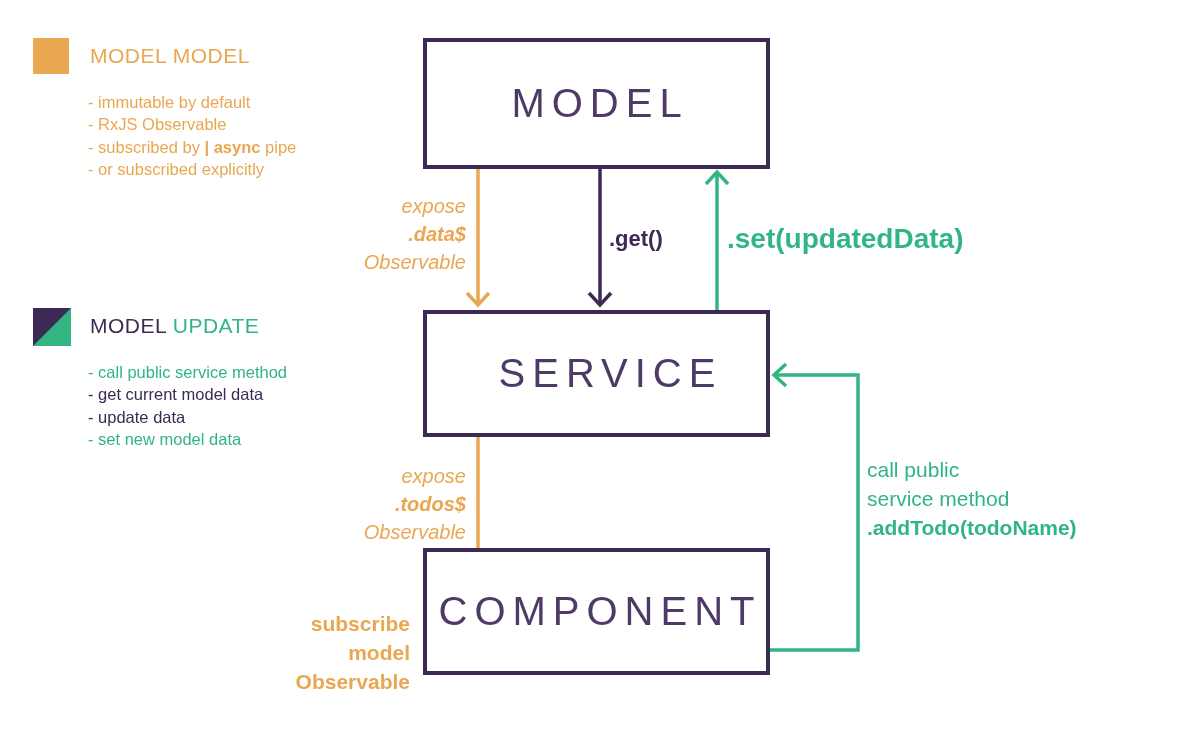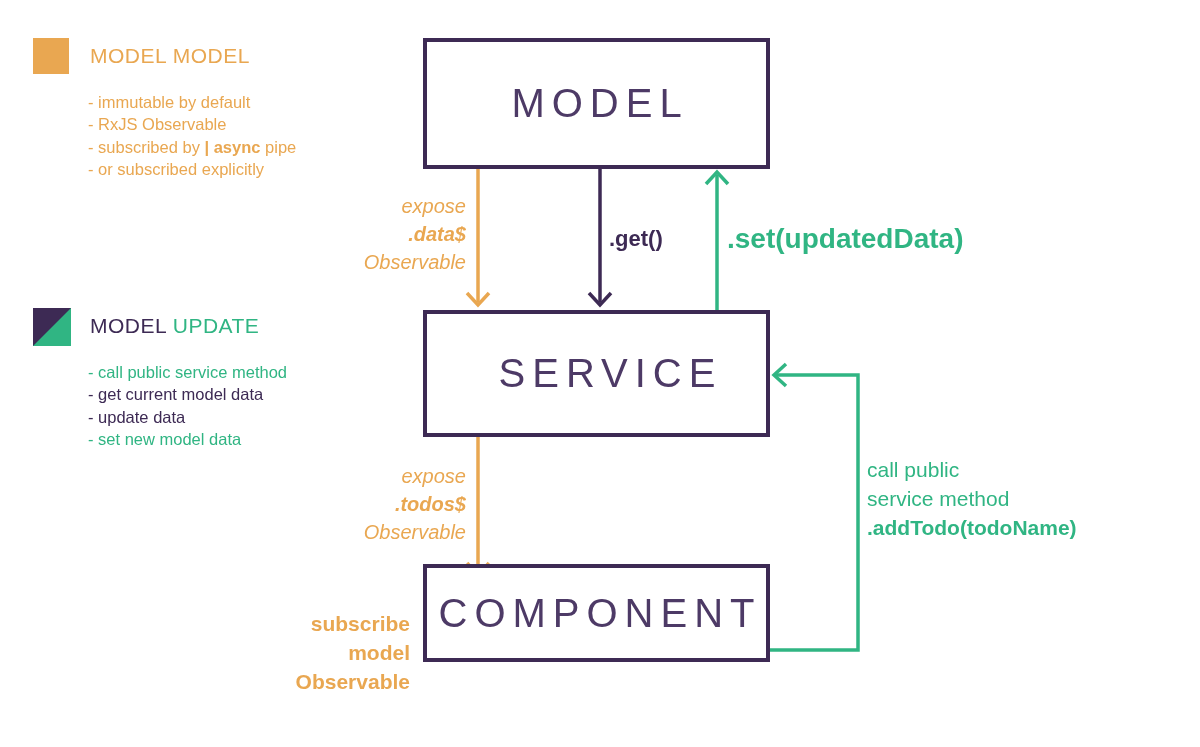--- a/index.html
+++ b/index.html
@@ -40,21 +40,21 @@
   .b { font-weight: 700; }
 
   
   .node-box {
     position: absolute; left: 423px; width: 347px;
     border: 4px solid var(--purple); background: #ffffff;
     display: flex; align-items: center; justify-content: center;
   }
   #box-model     { top: 38px;  height: 131px; }
   #box-service   { top: 310px; height: 127px; padding-left: 21px; }
-  #box-component { top: 564px; height: 98px; }
+  #box-component { top: 548px; height: 127px; }
   .node-label {
     font-size: 40px; font-weight: 300; letter-spacing: 7px;
     color: #4d3a66; text-indent: 7px; white-space: nowrap;
   }
 
   
   .arrow-label { position: absolute; white-space: nowrap; }
   .lbl-stack { font-size: 20px; line-height: 28px; font-style: italic; }
   #lbl-expose-data  { right: 734px; top: 192px; text-align: right; color: var(--orange); }
   #lbl-expose-todos { right: 734px; top: 462px; text-align: right; color: var(--orange); }

